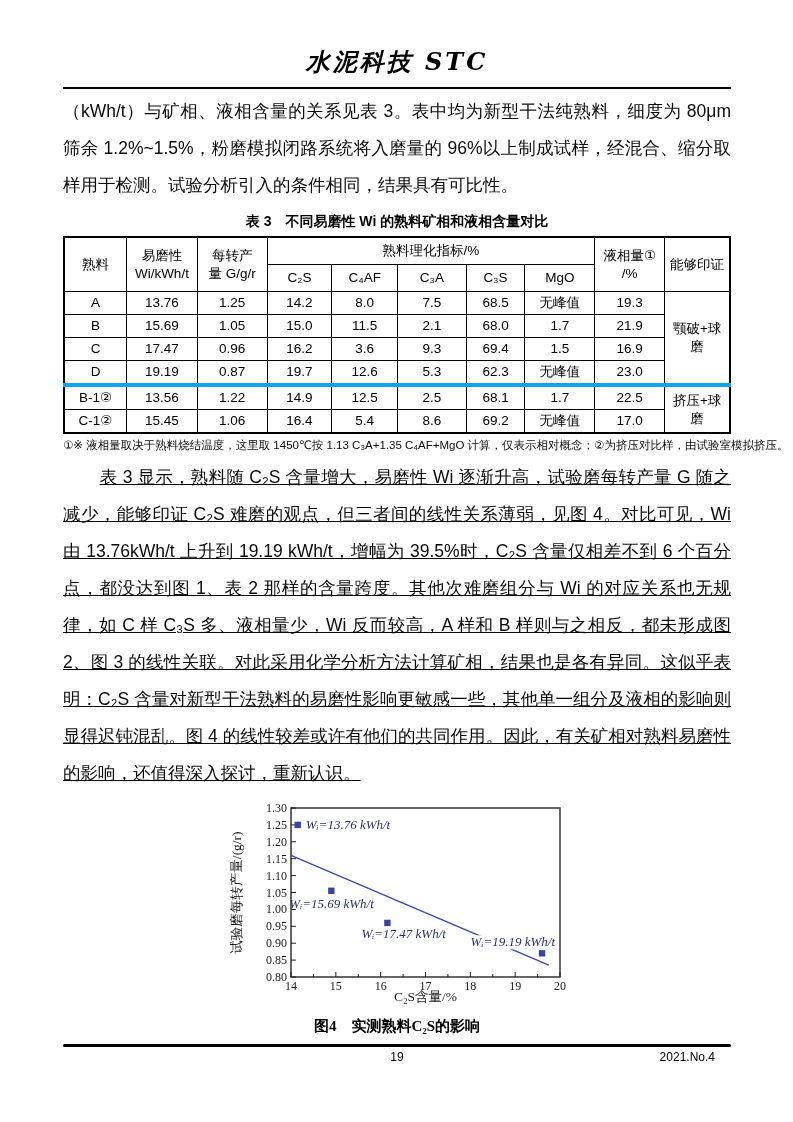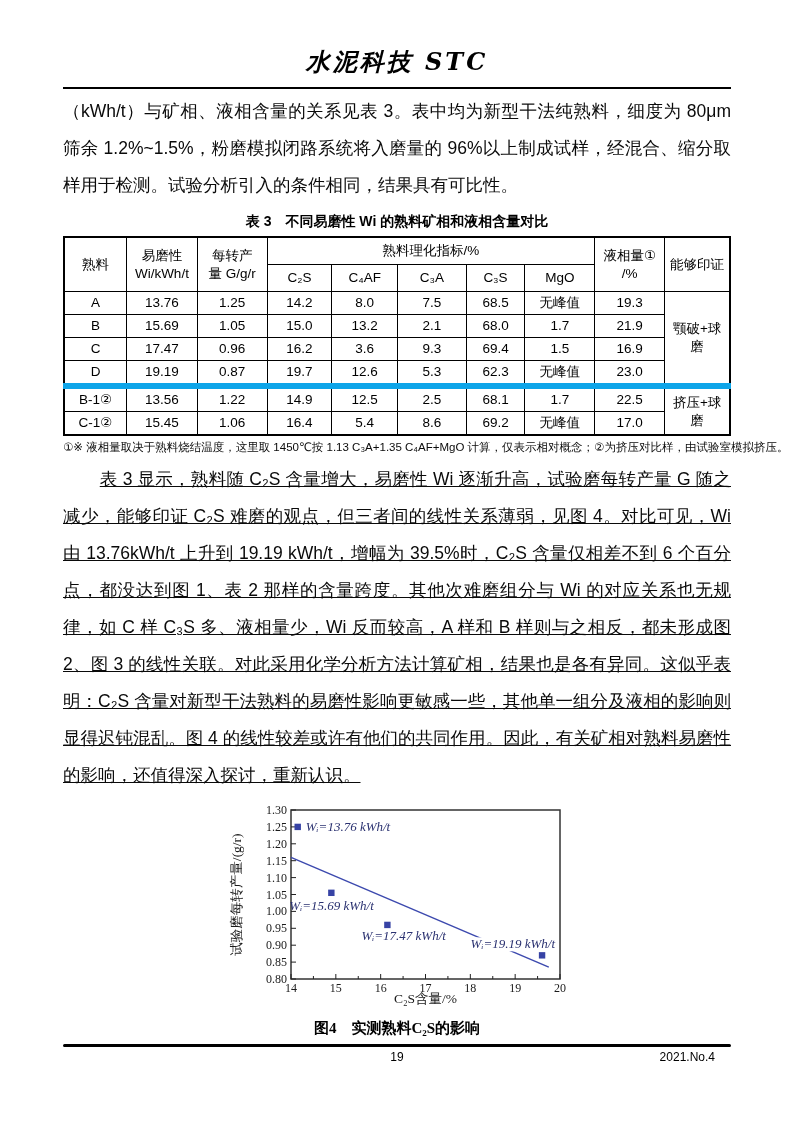--- a/index.html
+++ b/index.html
@@ -55,21 +55,21 @@
     font-size:13.5px;
     font-weight:normal;
     text-align:center;
     vertical-align:middle;
     padding:1px 2px;
     height:20px;
     line-height:1.3;
     color:#000;
   }
   table.data-table thead th{height:24px;}
-  tr.group-sep td{border-top:6px solid #0ea5e9;}
+  tr.group-sep td{border-top:4px solid #0ea5e9;}
   .footnote{
     font-size:11.5px;
     color:#0a0a0a;
     margin-top:4px;
     white-space:nowrap;
   }
   
   figure{margin:8px 0 0 0;text-align:center;}
   .chart-svg{display:inline-block;margin-left:14px;}
   .tick{font:12px "Liberation Serif","DejaVu Serif",serif;fill:#1a1a1a;}
@@ -144,21 +144,21 @@
           <td>68.5</td>
           <td>无峰值</td>
           <td>19.3</td>
           <td rowspan="4">颚破+球磨</td>
         </tr>
         <tr>
           <td>B</td>
           <td>15.69</td>
           <td>1.05</td>
           <td>15.0</td>
-          <td>13.2</td>
+          <td>11.5</td>
           <td>2.1</td>
           <td>68.0</td>
           <td>1.7</td>
           <td>21.9</td>
         </tr>
         <tr>
           <td>C</td>
           <td>17.47</td>
           <td>0.96</td>
           <td>16.2</td>

